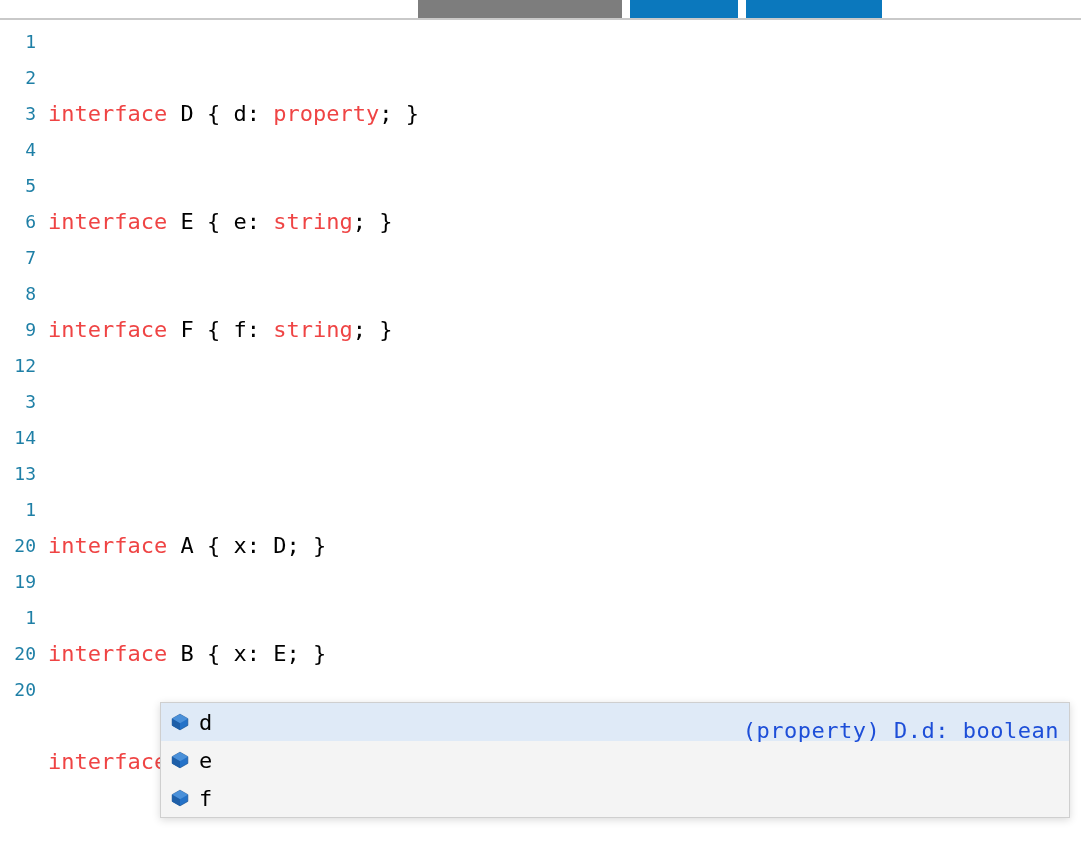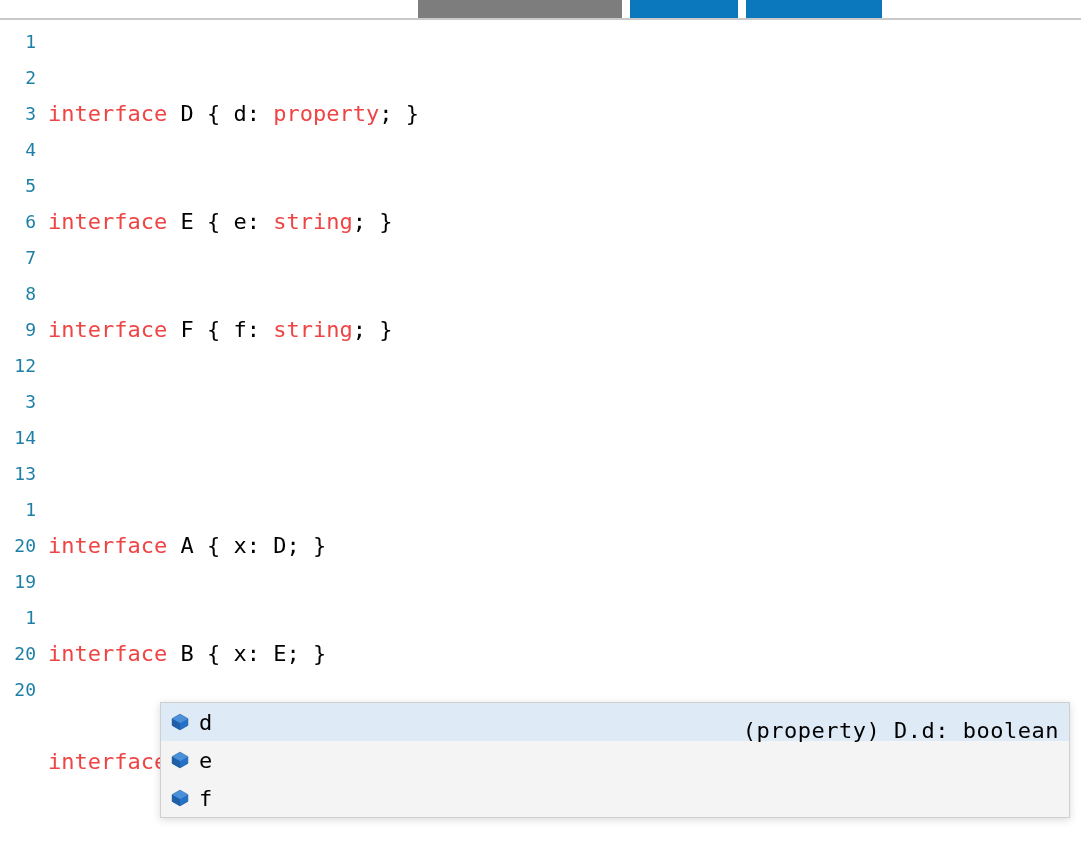--- a/index.html
+++ b/index.html
@@ -76,21 +76,21 @@
     display: flex;
     align-items: center;
     height: 38px;
     padding: 0 10px;
     gap: 10px;
   }
   .popup-row.selected { background: #dfeaf7; }
   .popup-row .label { color: #000; }
   .popup-row .detail {
     margin-left: auto;
-    color: #000000;
+    color: #1d4ed8;
     letter-spacing: 0.5px;
     margin-top: 16px;
   }
   .popup-icon {
     width: 18px; height: 18px; flex: 0 0 18px;
   }
   .popup-icon svg { display:block; }
 
 </style>
 </head>

